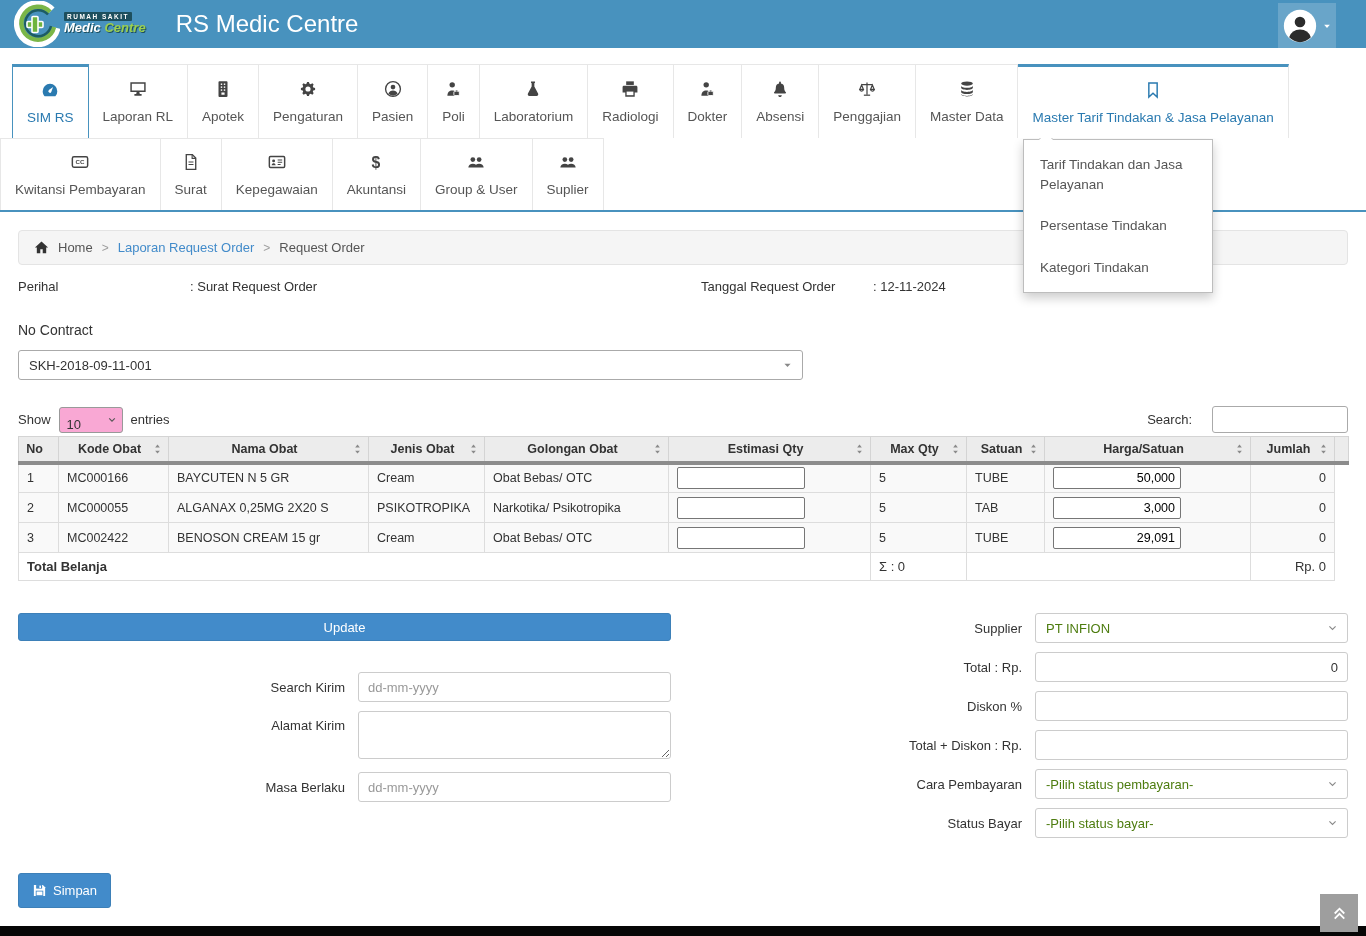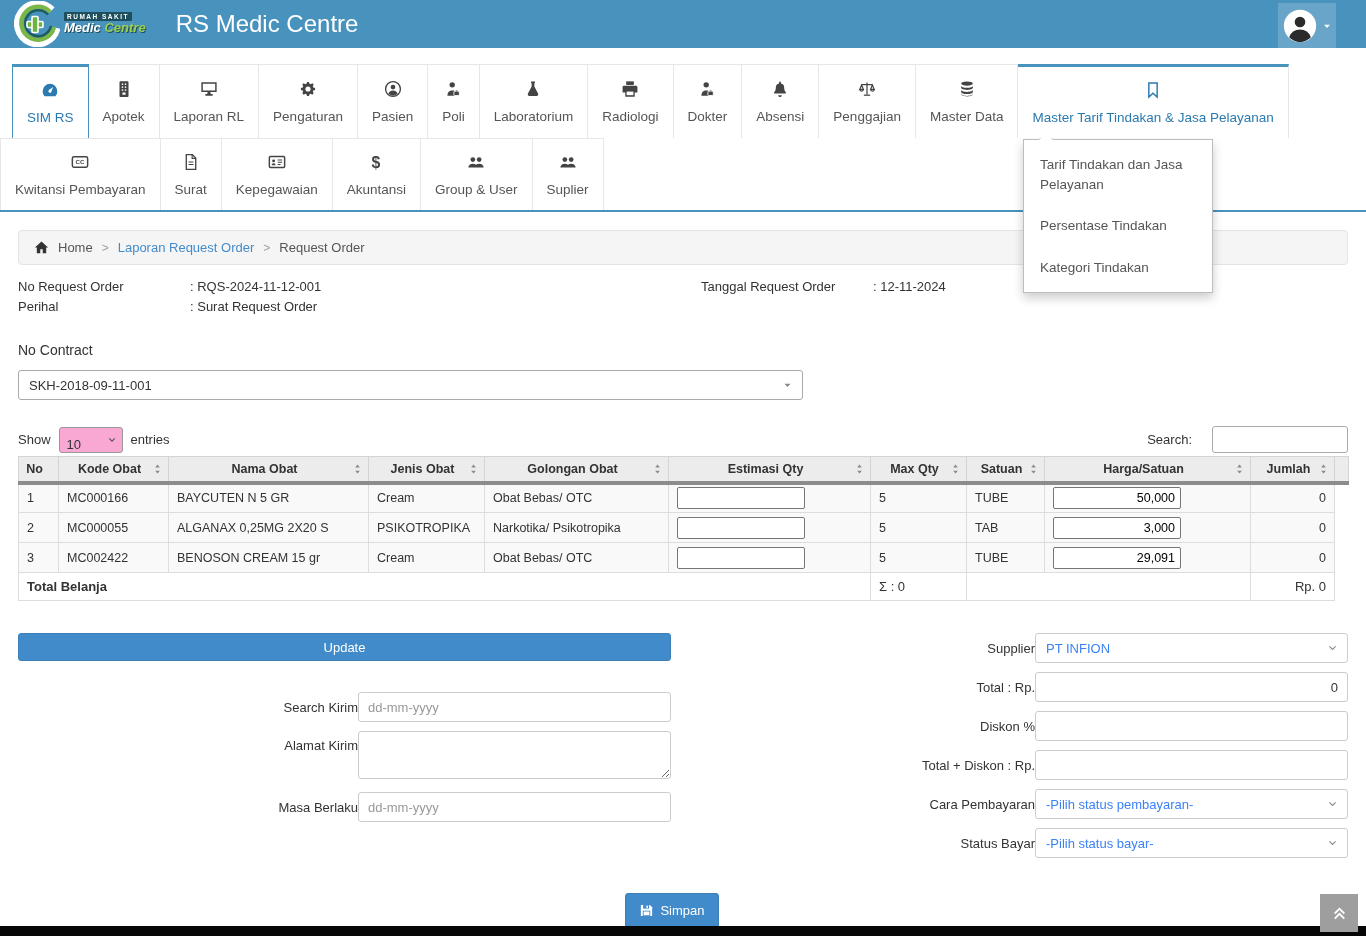--- a/index.html
+++ b/index.html
@@ -60,21 +60,21 @@
   .oi-col { display:flex; flex-direction:column; gap:5px; }
   .oi-col.left { width:683px; }
   .oi-row { display:flex; }
   .oi-label { width:172px; }
   .oi-value { color:#333; }
 
   
   .contract { margin-top:28px; }
   .contract-label { font-size:14px; margin-bottom:12px; }
   .sel { position:relative; height:30px; border:1px solid #ccc; border-radius:3px; background:#fff;
-         display:flex; align-items:center; padding:0 28px 0 10px; font-size:13px; color:#3b82f6; cursor:pointer; }
+         display:flex; align-items:center; padding:0 28px 0 10px; font-size:13px; color:#4d7c0f; cursor:pointer; }
   .sel .sel-caret { position:absolute; right:9px; top:50%; transform:translateY(-50%); color:#888; }
   .sel .sel-caret svg { width:11px; height:11px; display:block; }
   .contract .sel { width:785px; color:#333; border-color:#aaa; }
 
   
   .tbl-controls { margin-top:26px; display:flex; justify-content:space-between; align-items:center; font-size:13px; }
   .show-group { display:flex; align-items:center; gap:8px; }
   .mini-sel { position:relative; width:64px; height:26px; border:1px solid #999; border-radius:3px;
               display:flex; align-items:flex-end; padding:0 20px 0 7px; font-size:13px; background:#f9a8d4; cursor:pointer; }
   .mini-sel .sel-caret { position:absolute; right:5px; top:50%; transform:translateY(-50%); color:#555; }
@@ -97,33 +97,33 @@
   table.grid tfoot td { background:#fff; height:28px; font-size:13px; }
   table.grid tfoot td.tb-label { font-weight:bold; }
 
   
   .bottom { margin-top:32px; display:flex; }
   .b-left { width:653px; }
   .b-right { flex:1; margin-left:12px; }
   .btn-update { width:653px; height:28px; background:#428bca; border:1px solid #3d80b8; border-radius:3px;
                 color:#fff; font-size:13px; font-family:inherit; cursor:pointer; }
   .form-row { display:flex; align-items:center; margin-bottom:9px; }
-  .form-row .f-label { flex:1; text-align:right; font-size:13px; color:#333; }
+  .form-row .f-label { flex:1; text-align:right; margin-right:13px; font-size:13px; color:#333; }
   .form-row .f-ctrl { width:313px; }
   .b-left .first-row { margin-top:31px; }
   .fld { width:313px; height:30px; border:1px solid #ccc; border-radius:3px; padding:0 9px; font-size:13px;
          font-family:inherit; color:#333; background:#fff; }
   .fld::placeholder { color:#999; }
   .fld.right { text-align:right; }
   textarea.fld { height:48px; padding-top:5px; resize:both; }
   .form-row.ta { align-items:flex-start; }
   .form-row.ta .f-label { margin-top:7px; }
 
   
-  .save-row { display:flex; justify-content:center; padding:26px 22px 0 0; }
+  .save-row { display:flex; justify-content:flex-start; padding:26px 22px 0 0; }
   .btn-simpan { display:flex; align-items:center; gap:6px; background:#428bca; border:1px solid #3d80b8;
                 border-radius:3px; color:#fff; font-size:13px; font-family:inherit; padding:9px 13px; cursor:pointer; }
   .btn-simpan svg { width:15px; height:15px; display:block; }
 
   
   .scroll-top { position:absolute; right:8px; bottom:4px; width:38px; height:38px; background:#9e9e9e;
                 display:flex; align-items:center; justify-content:center; cursor:pointer; z-index:60; }
   .scroll-top svg { width:17px; height:17px; display:block; }
   .bottom-bar { position:absolute; left:0; bottom:0; width:100%; height:10px; background:#060606; z-index:50; }
 </style>
@@ -165,41 +165,41 @@
         <span class="nav-icon">
           <svg viewBox="0 0 16 16">
             <path fill="currentColor" d="M8 2.5A6.5 6.5 0 0 0 1.5 9c0 1.7.65 3.3 1.72 4.5h9.56A6.48 6.48 0 0 0 14.5 9 6.5 6.5 0 0 0 8 2.5zm1.15 7.35a1.4 1.4 0 0 1-2.4-1.45c.22-.36 2.5-1.95 4-3-.67 1.72-1.4 4.1-1.6 4.45z"></path>
           </svg>
         </span>
         <span class="tab-label">SIM RS</span>
       </div>
       <div class="tab">
         <span class="nav-icon">
           <svg viewBox="0 0 16 16">
+            <path fill="currentColor" fill-rule="evenodd" d="M1.2 2h13.6v8.6H9.2l.4 1.9h1.6V14H4.8v-1.5h1.6l.4-1.9H1.2zm1.3 1.3v6h11v-6z"></path>
+          </svg>
+        </span>
+        <span class="tab-label">Laporan RL</span>
+      </div>
+      <div class="tab">
+        <span class="nav-icon">
+          <svg viewBox="0 0 16 16">
             <path fill="currentColor" d="M4.8 1h6.4c.44 0 .8.36.8.8v12.4c0 .44-.36.8-.8.8H4.8a.8.8 0 0 1-.8-.8V1.8c0-.44.36-.8.8-.8z"></path>
             <g fill="#fff">
               <rect x="6" y="3.1" width="1.3" height="1.3"></rect>
               <rect x="8.7" y="3.1" width="1.3" height="1.3"></rect>
               <rect x="6" y="5.7" width="1.3" height="1.3"></rect>
               <rect x="8.7" y="5.7" width="1.3" height="1.3"></rect>
               <rect x="6" y="8.3" width="1.3" height="1.3"></rect>
               <rect x="8.7" y="8.3" width="1.3" height="1.3"></rect>
               <rect x="6.6" y="11.1" width="2.8" height="2"></rect>
             </g>
           </svg>
         </span>
         <span class="tab-label">Apotek</span>
-      </div>
-      <div class="tab">
-        <span class="nav-icon">
-          <svg viewBox="0 0 16 16">
-            <path fill="currentColor" fill-rule="evenodd" d="M1.2 2h13.6v8.6H9.2l.4 1.9h1.6V14H4.8v-1.5h1.6l.4-1.9H1.2zm1.3 1.3v6h11v-6z"></path>
-          </svg>
-        </span>
-        <span class="tab-label">Laporan RL</span>
       </div>
       <div class="tab">
         <span class="nav-icon">
           <svg viewBox="0 0 16 16">
             <path fill="currentColor" fill-rule="evenodd" d="M8 10.3A2.3 2.3 0 1 1 8 5.7a2.3 2.3 0 0 1 0 4.6zm6.3-1.5V7.2l-1.62-.58a4.9 4.9 0 0 0-.4-.97l.73-1.55-1.13-1.13-1.55.73a4.9 4.9 0 0 0-.97-.4L8.8 1.7H7.2l-.56 1.6a4.9 4.9 0 0 0-.97.4l-1.55-.73-1.13 1.13.73 1.55a4.9 4.9 0 0 0-.4.97L1.7 7.2v1.6l1.62.56c.1.34.23.67.4.97l-.73 1.55 1.13 1.13 1.55-.73c.3.17.63.3.97.4l.56 1.62h1.6l.56-1.62c.34-.1.67-.23.97-.4l1.55.73 1.13-1.13-.73-1.55c.17-.3.3-.63.4-.97z"></path>
           </svg>
         </span>
         <span class="tab-label">Pengaturan</span>
       </div>
       <div class="tab">
@@ -371,24 +371,20 @@
   <span class="sep">&gt;</span>
   <span class="bc-link">Laporan Request Order</span>
   <span class="sep">&gt;</span>
   <span class="bc-current">Request Order</span>
 </div>
 
 <div class="content">
 
   <div class="order-info">
     <div class="oi-col left">
-      <div class="oi-row">
-        <span class="oi-label">No Request Order</span>
-        <span class="oi-value">: RQS-2024-11-12-001</span>
-      </div>
       <div class="oi-row">
         <span class="oi-label">Perihal</span>
         <span class="oi-value">: Surat Request Order</span>
       </div>
     </div>
     <div class="oi-col">
       <div class="oi-row">
         <span class="oi-label">Tanggal Request Order</span>
         <span class="oi-value">: 12-11-2024</span>
       </div>

